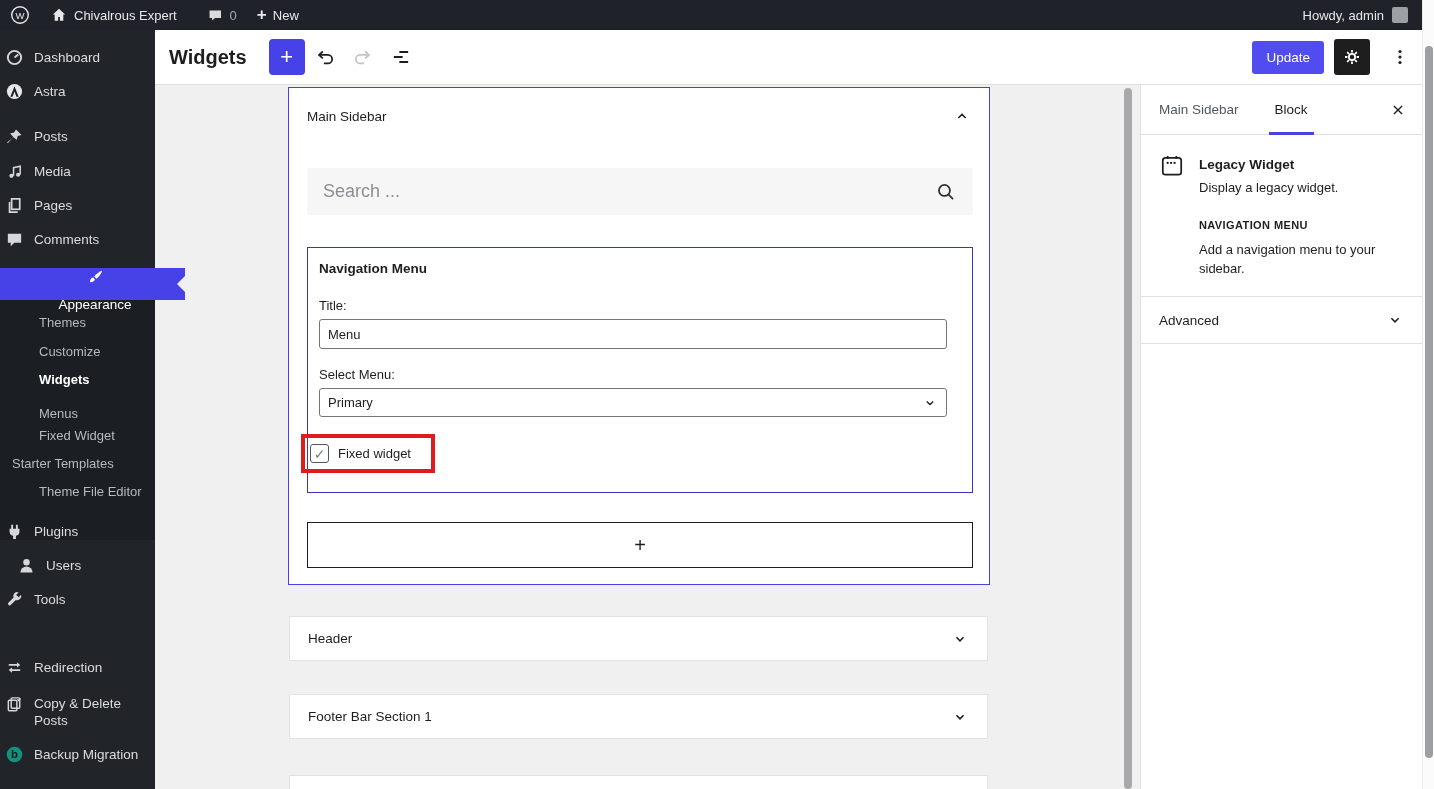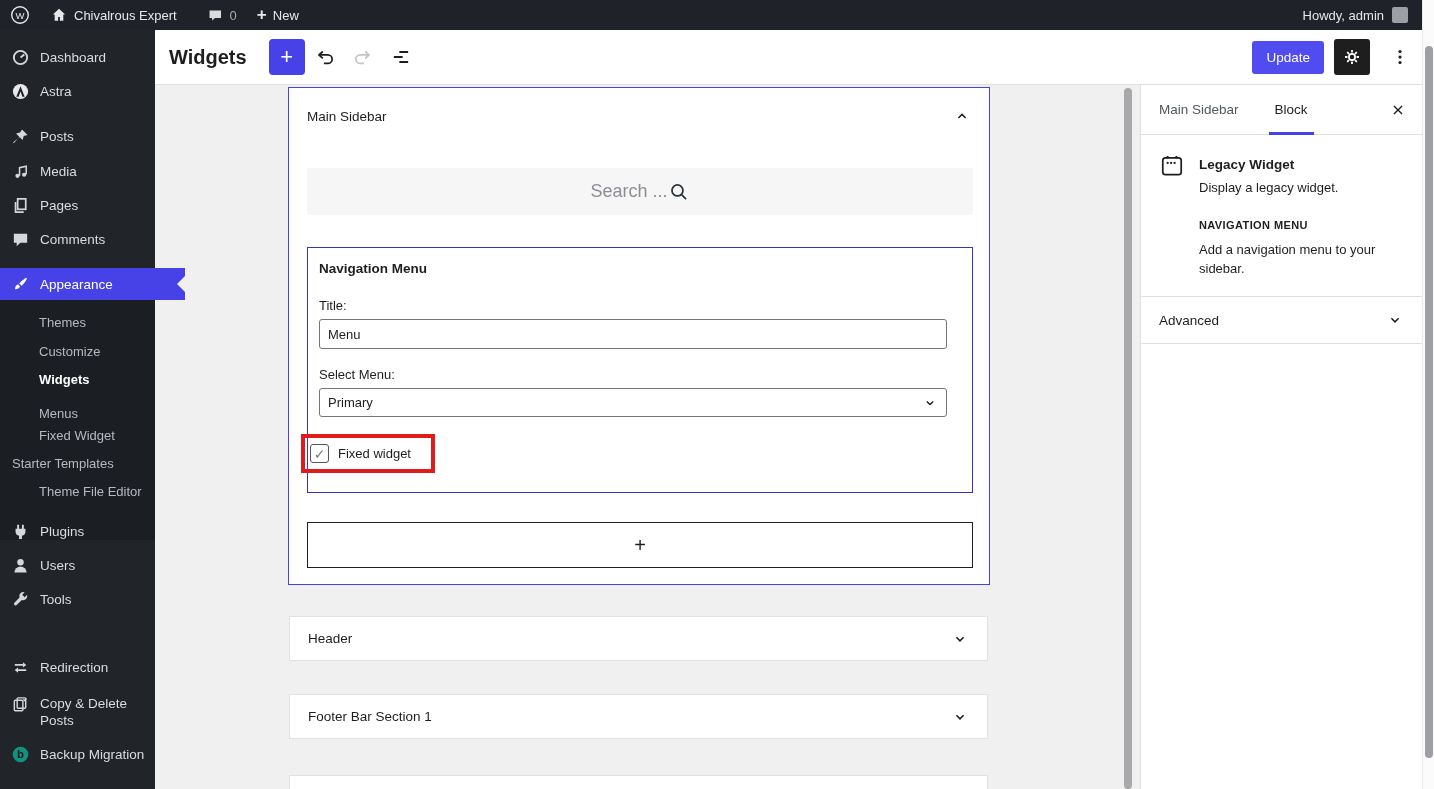--- a/index.html
+++ b/index.html
@@ -13,23 +13,23 @@
               display:flex; align-items:center; color:#e6e7e9; font-size:13px; z-index:30; }
   .ab-item { display:flex; align-items:center; gap:6px; padding:0 10px; height:30px; }
   .ab-count { color:#a7aaad; }
   .ab-right { margin-left:auto; display:flex; align-items:center; gap:8px; padding-right:14px; }
   .ab-avatar { width:16px; height:16px; background:#9ca0a5; border-radius:2px; }
 
   
   .adminmenu { position:absolute; left:0; top:30px; width:155px; height:759px; background:#212429; z-index:20; }
   .submenu-bg { position:absolute; left:0; top:270px; width:155px; height:240px; background:#1b1f24; }
   .m-item { position:absolute; left:0; width:185px; height:34px; display:flex; align-items:center;
-            gap:10px; padding-left:11px; color:#dcdcde; font-size:13.5px; }
+            gap:10px; padding-left:5px; color:#dcdcde; font-size:13.5px; }
   .m-item .ico { width:19px; height:19px; flex:0 0 19px; }
-  .m-item.current { background:#4642e8; color:#fff; }
+  .m-item.current { background:#4642e8; color:#fff;flex-direction:column; }
   .m-arrow { position:absolute; right:0; top:50%; margin-top:-8px; width:0; height:0;
              border-top:8px solid transparent; border-bottom:8px solid transparent;
              border-right:8px solid #f0f0f1; }
   .sub-item { position:absolute; left:0; width:155px; height:28px; display:flex; align-items:center;
               padding-left:39px; color:#b6bac0; font-size:13px; }
   .sub-item.current { color:#fff; font-weight:bold; }
   .two-line { height:44px; line-height:17px; align-items:flex-start; padding-top:3px; }
   .two-line span.lbl { display:block; width:108px; white-space:normal; }
 
   
@@ -47,21 +47,21 @@
               display:flex; align-items:center; justify-content:center; cursor:pointer; }
 
   
   .canvas { position:absolute; left:155px; top:85px; width:985px; height:704px; background:#f0f0f1; }
   .group-frame { position:absolute; left:133px; top:2px; width:702px; height:498px; background:#fff;
                  border:1.5px solid #4642e8; }
   .group-head { position:absolute; left:18px; top:18px; right:18px; height:20px;
                 display:flex; align-items:center; justify-content:space-between; }
   .group-title { font-size:13.5px; color:#1e1e1e; }
   .searchblock { position:absolute; left:18px; top:80px; width:666px; height:47px; background:#f6f6f7;
-                 border-radius:2px; display:flex; align-items:center; justify-content:center;
+                 border-radius:2px; display:flex; align-items:center; justify-content:space-between;
                  padding:0 16px; }
   .search-ph { color:#8b8f94; font-size:18px; }
   .navblock { position:absolute; left:18px; top:159px; width:666px; height:246px; background:#fff;
               border:1.5px solid #3734bd; padding:13px 11px; }
   .nav-title { font-size:13.5px; font-weight:bold; margin-bottom:22px; }
   .fld-label { font-size:13px; margin-bottom:6px; }
   .txt-input { width:628px; height:30px; border:1px solid #757575; border-radius:3px; padding:0 8px;
                font-size:13px; font-family:Liberation Sans, sans-serif; color:#1e1e1e; margin-bottom:18px; }
   .fake-select { width:628px; height:29px; border:1px solid #757575; border-radius:3px;
                  display:flex; align-items:center; justify-content:space-between; padding:4px 8px;
@@ -239,21 +239,21 @@
       </div>
 
     <div class="m-item" style="top:484px;">
       <span class="ico">
           <svg viewBox="0 0 20 20" width="19" height="19">
             <path d="M6.5 3 v4 H4.8 v3 a4.7 4.7 0 0 0 3.7 4.6 V18 h3 v-3.4 A4.7 4.7 0 0 0 15.2 10 V7 H13.5 V3 h-2 v4 h-3 V3 Z" fill="#d5d7da"></path>
           </svg>
         </span>
       <span>Plugins</span>
     </div>
-    <div class="m-item" style="top:518px;">
+    <div class="m-item" style="top:518px;margin-left:12px;">
       <span class="ico">
           <svg viewBox="0 0 20 20" width="19" height="19">
             <circle cx="10" cy="6.6" r="3.4" fill="#d5d7da"></circle>
             <path d="M3.6 17.4 a6.4 6.4 0 0 1 12.8 0 Z" fill="#d5d7da"></path>
           </svg>
         </span>
       <span>Users</span>
     </div>
     <div class="m-item" style="top:552px;">
       <span class="ico">

